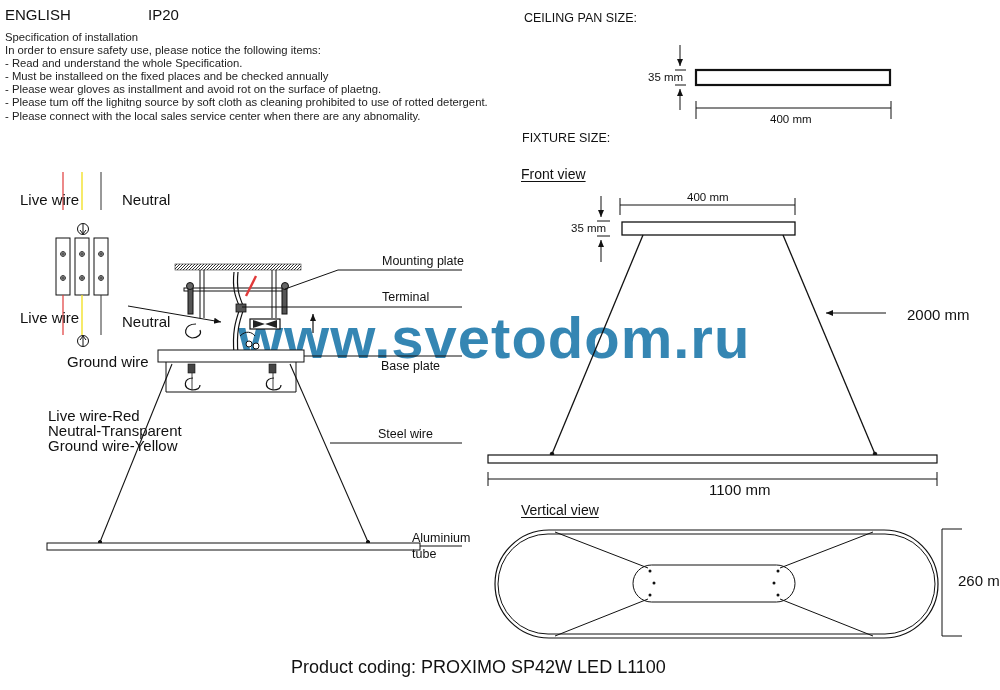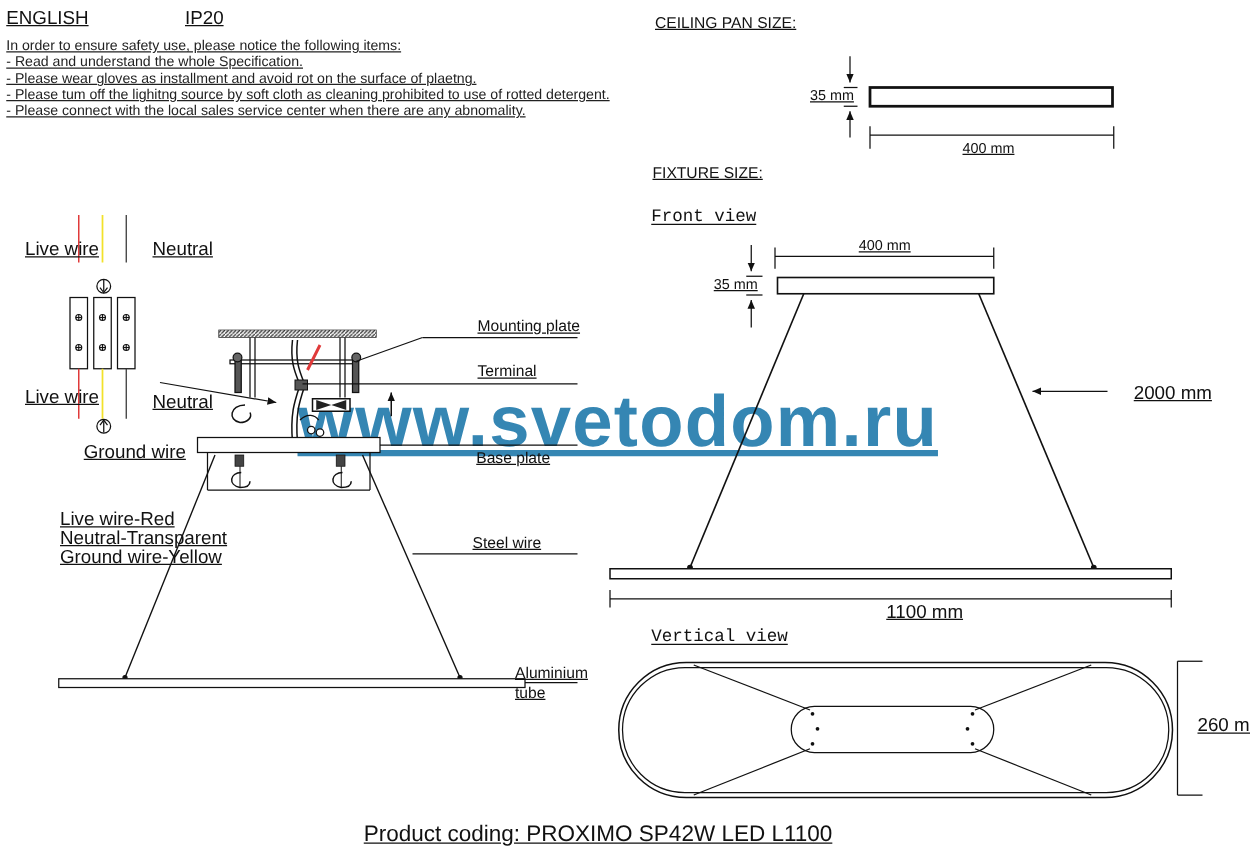--- a/index.html
+++ b/index.html
@@ -1,23 +1,23 @@
 <!DOCTYPE html>
 <html><head>
   <meta charset="utf-8">
   <style>
     html, body { margin: 0; padding: 0; background: #ffffff; }
     body { width: 1000px; height: 690px; position: relative; overflow: hidden; font-family: "Liberation Sans", sans-serif; color: #111; }
-    .abs { position: absolute; white-space: nowrap; text-decoration: underline; }
+    .abs { position: absolute; white-space: nowrap; }
     .title-lg { font-size: 15px; color: #111; }
     .spec { font-size: 11.3px; line-height: 13.1px; color: #222; }
     .lbl { font-size: 12.5px; color: #111; }
     .lbl-sm { font-size: 15px; color: #111; padding-left: 12px; }
     .dim { font-size: 11.5px; color: #111; }
-    .underline { text-decoration: underline; text-underline-offset: 2px; font-family: Liberation Mono, monospace; }
+    .underline { text-decoration: underline; text-underline-offset: 2px; }
     .watermark { font-size: 58px; font-weight: bold; color: #0369a1; opacity: 0.8; letter-spacing: 1px; font-family: "Liberation Sans", sans-serif; }
     svg { position: absolute; left: 0; top: 0; }
     .footer { font-size: 18px; color: #111; }
   </style>
 </head>
 <body>
 
 <div class="abs watermark" style="left:238px; top:304px;">www.svetodom.ru</div>
 
 <svg width="1000" height="690" viewBox="0 0 1000 690">
@@ -191,22 +191,24 @@
     <line x1="942" y1="529" x2="962" y2="529" stroke-width="1"></line>
     <line x1="942" y1="636" x2="962" y2="636" stroke-width="1"></line>
     <line x1="942" y1="529" x2="942" y2="636" stroke-width="1"></line>
   </g>
 </svg>
 
 <div class="abs title-lg" style="left:5px; top:6px;">ENGLISH</div>
 <div class="abs title-lg" style="left:148px; top:6px;">IP20</div>
 
 <div class="abs spec" style="left:5px; top:31px;">
+  <div>Specification of installation</div>
   <div>In order to ensure safety use, please notice the following items:</div>
   <div>- Read and understand the whole Specification.</div>
+  <div>- Must be installeed on the fixed places and be checked annually</div>
   <div>- Please wear gloves as installment and avoid rot on the surface of plaetng.</div>
   <div>- Please tum off the lighitng source by soft cloth as cleaning prohibited to use of rotted detergent.</div>
   <div>- Please connect with the local sales service center when there are any abnomality.</div>
 </div>
 
 <div class="abs lbl" style="left:524px; top:11px;">CEILING PAN  SIZE:</div>
 <div class="abs dim" style="left:648px; top:71px;">35 mm</div>
 <div class="abs dim" style="left:770px; top:113px;">400 mm</div>
 
 <div class="abs lbl" style="left:522px; top:131px;">FIXTURE SIZE:</div>

